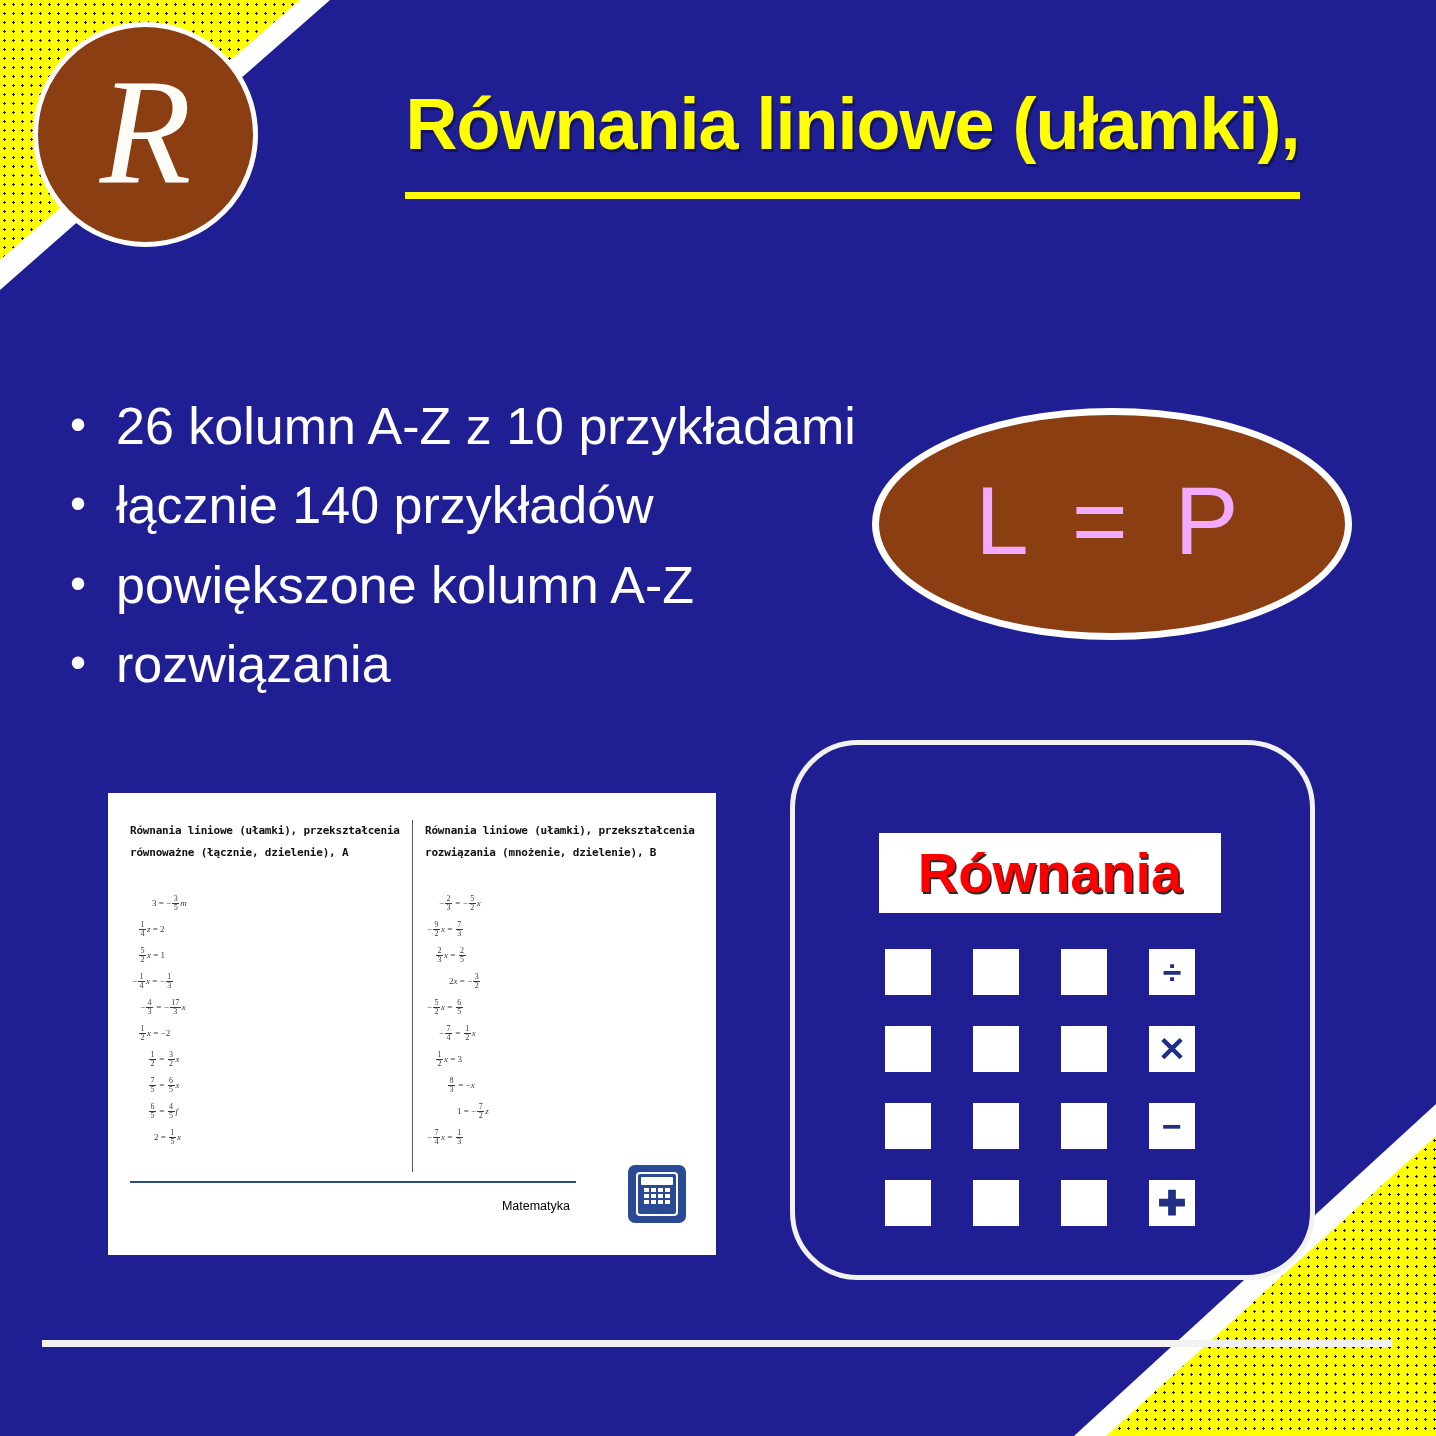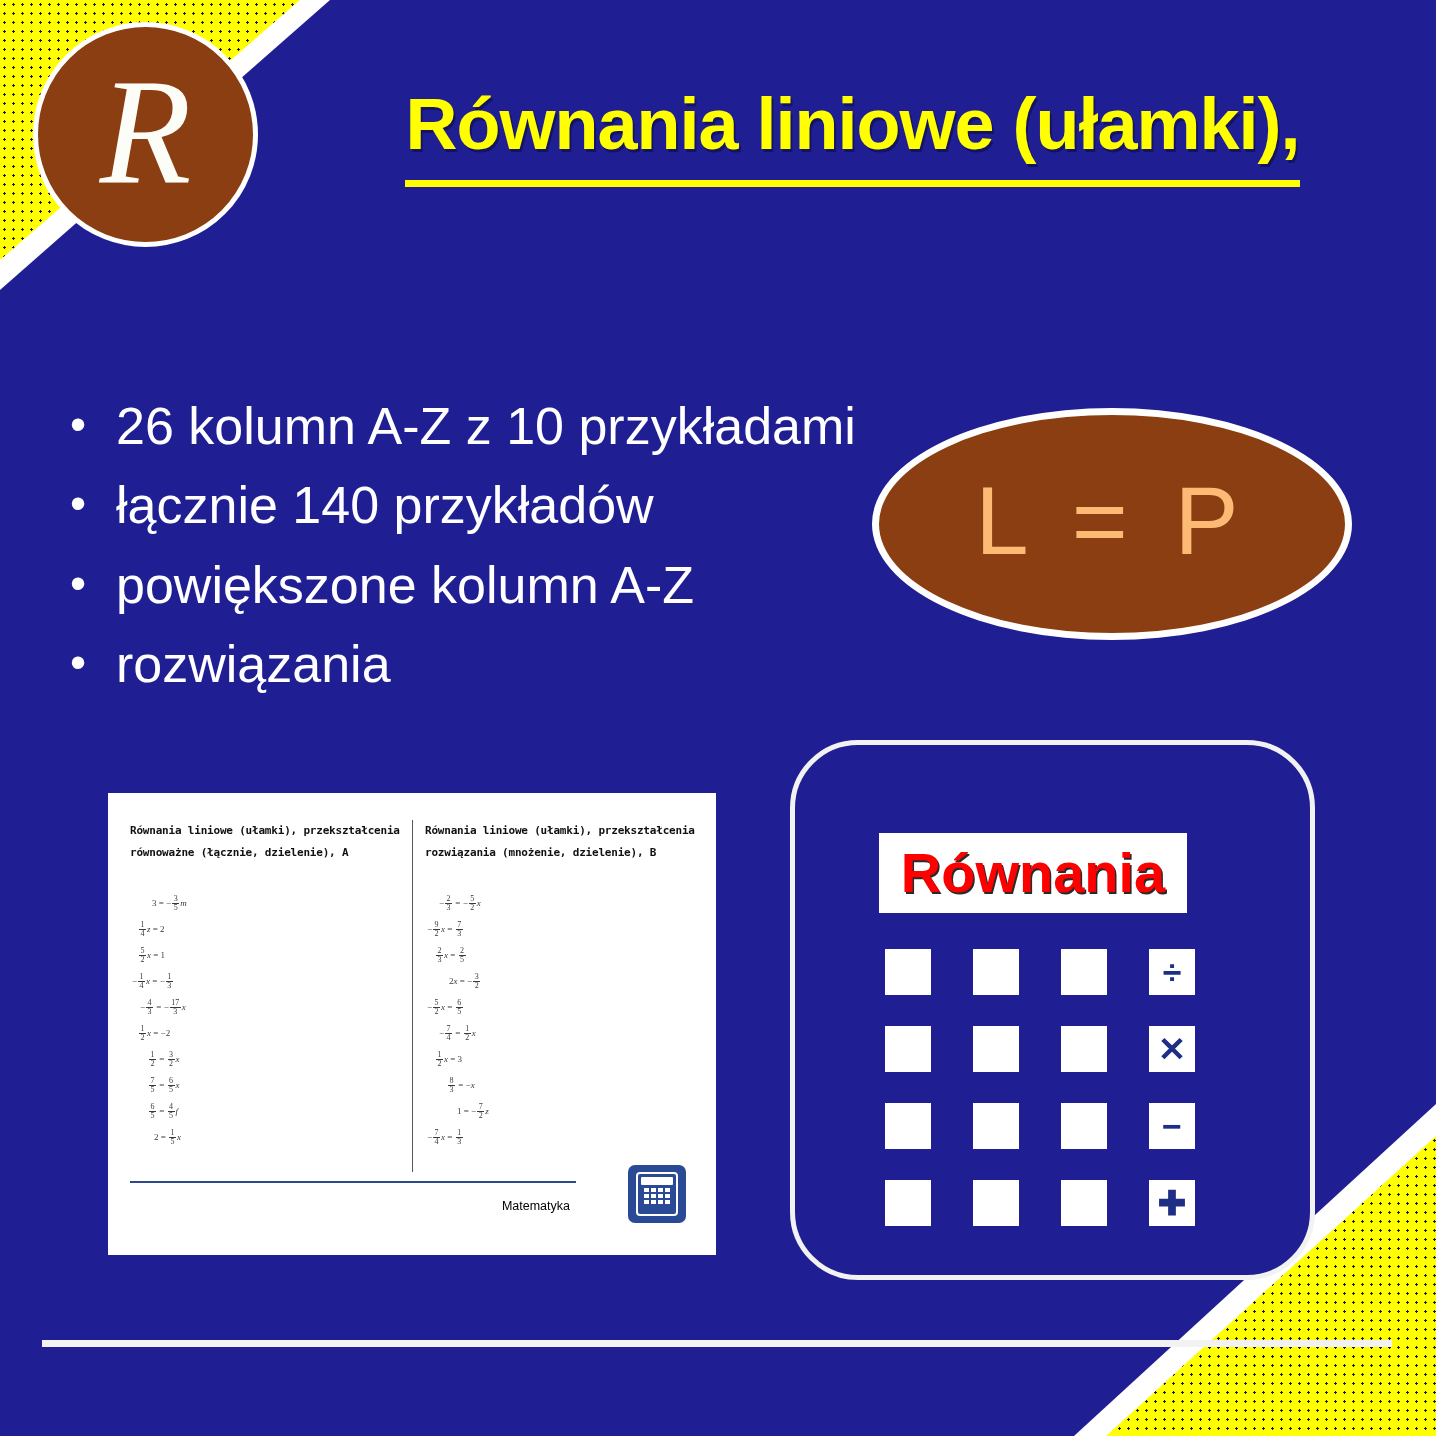--- a/index.html
+++ b/index.html
@@ -71,21 +71,21 @@
     display:block;
     color:#ffff00;
     font-weight:bold;
     font-size:72px;
     line-height:1.45;
     letter-spacing:-1px;
     text-shadow:2px 3px 0 rgba(10,10,60,.55);
   }
   .title-line span.u{
     border-bottom:7px solid #ffff00;
-    padding-bottom:4px;
+    padding-bottom:16px;
     display:inline-block;
   }
 
   
   .bullets{
     position:absolute;left:70px;top:395px;width:800px;z-index:7;
     list-style:none;margin:0;padding:0;
   }
   .bullets li{
     display:flex;align-items:flex-start;
@@ -101,21 +101,21 @@
   .lp-ellipse{
     position:absolute;left:872px;top:408px;width:480px;height:232px;
     border-radius:50%;
     background:#8b3e11;
     border:7px solid #ffffff;
     box-sizing:border-box;
     z-index:6;
     display:flex;align-items:center;justify-content:center;
   }
   .lp-text{
-    color:#fdba74;font-size:96px;letter-spacing:10px;line-height:1;margin-top:-6px;
+    color:#f0abfc;font-size:96px;letter-spacing:10px;line-height:1;margin-top:-6px;
   }
 
   
   .doc-thumb{
     position:absolute;left:108px;top:793px;width:608px;height:462px;
     background:#ffffff;z-index:6;overflow:hidden;
     box-sizing:border-box;
   }
   .doc-inner{position:absolute;inset:0;padding:27px 22px 0 22px;box-sizing:border-box;}
   .doc-cols{display:flex;position:relative;height:352px;}
@@ -165,21 +165,21 @@
   
   .calc{
     position:absolute;left:790px;top:740px;width:525px;height:540px;
     border:5px solid #f2f2f2;
     border-radius:68px;
     box-sizing:border-box;
     z-index:6;
     background:#1f1f93;
   }
   .calc-display{
-    position:absolute;left:84px;top:88px;width:308px;height:80px;
+    position:absolute;left:84px;top:88px;width:342px;height:80px;
     background:#ffffff;
     display:flex;align-items:center;justify-content:center;
   }
   .calc-display-text{
     color:#ff0000;font-weight:bold;font-size:56px;line-height:1;
     text-shadow:1.5px 1.5px 0 #2a2a2a;
   }
   .calc-keys{
     position:absolute;left:90px;top:204px;width:350px;height:278px;
     display:grid;grid-template-columns:repeat(4,46px);

